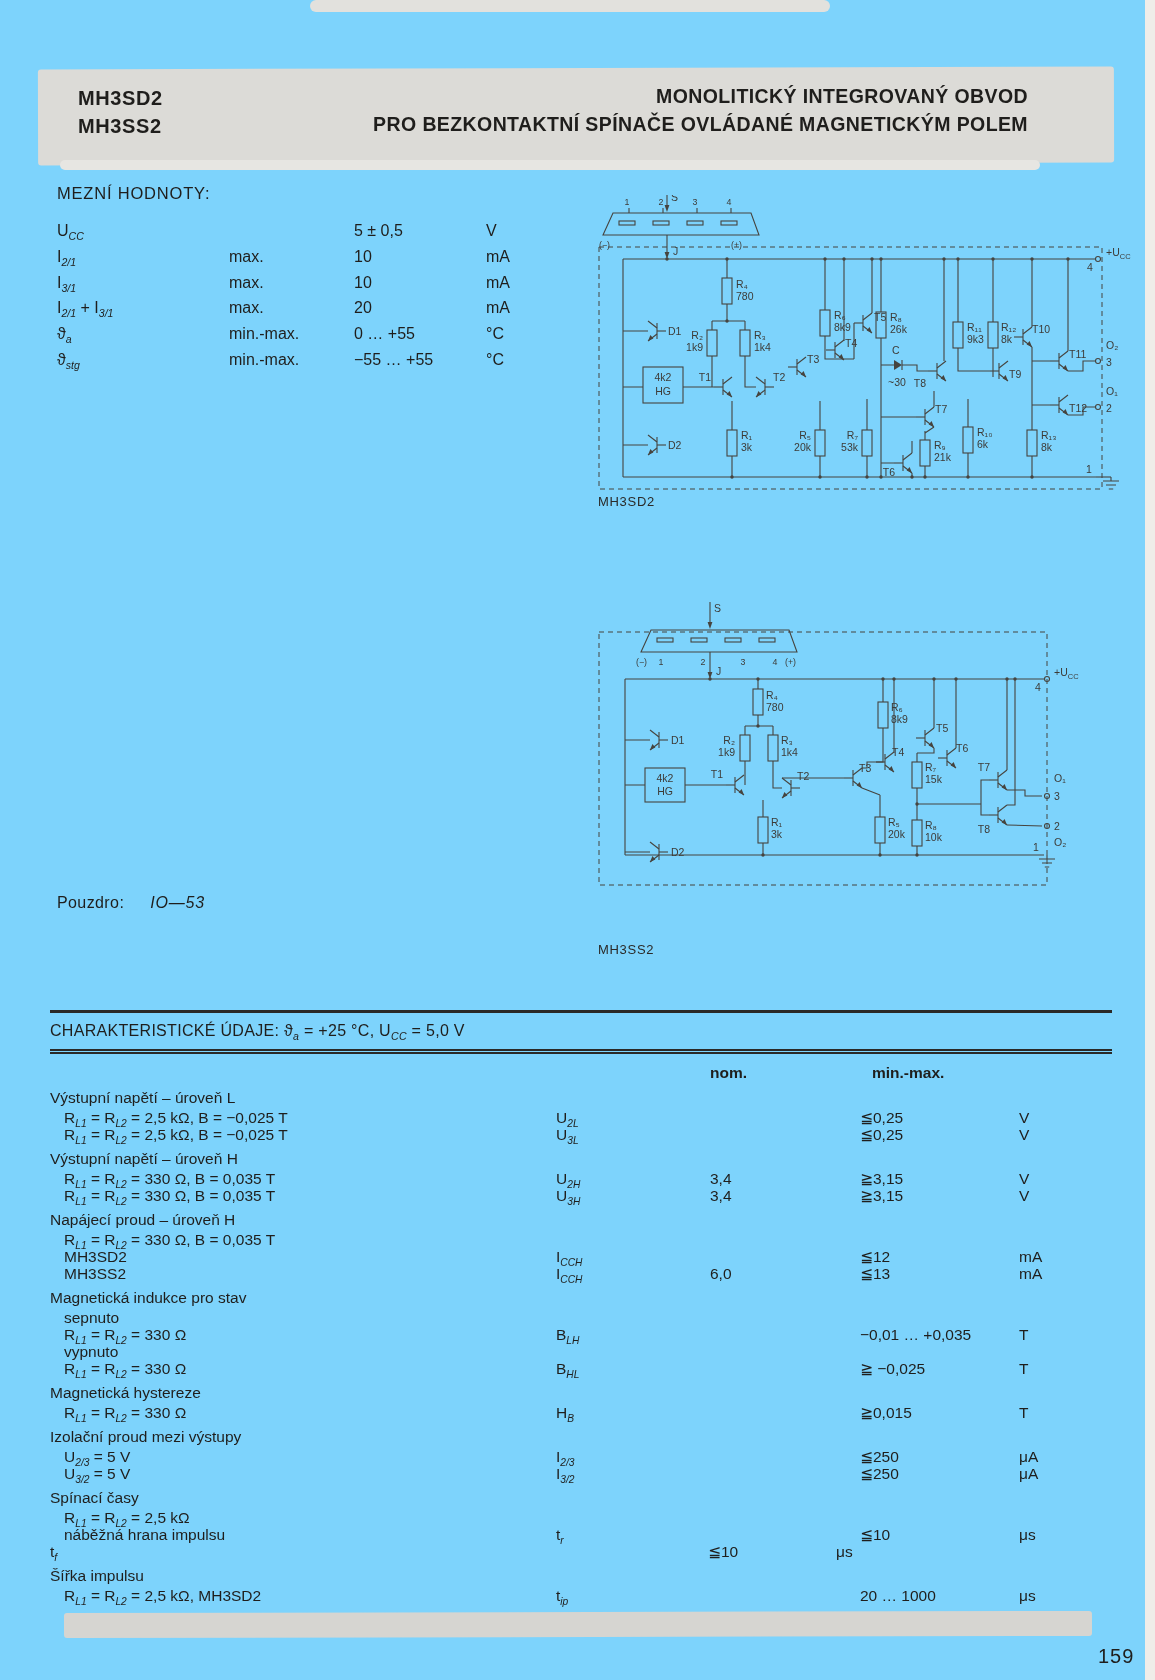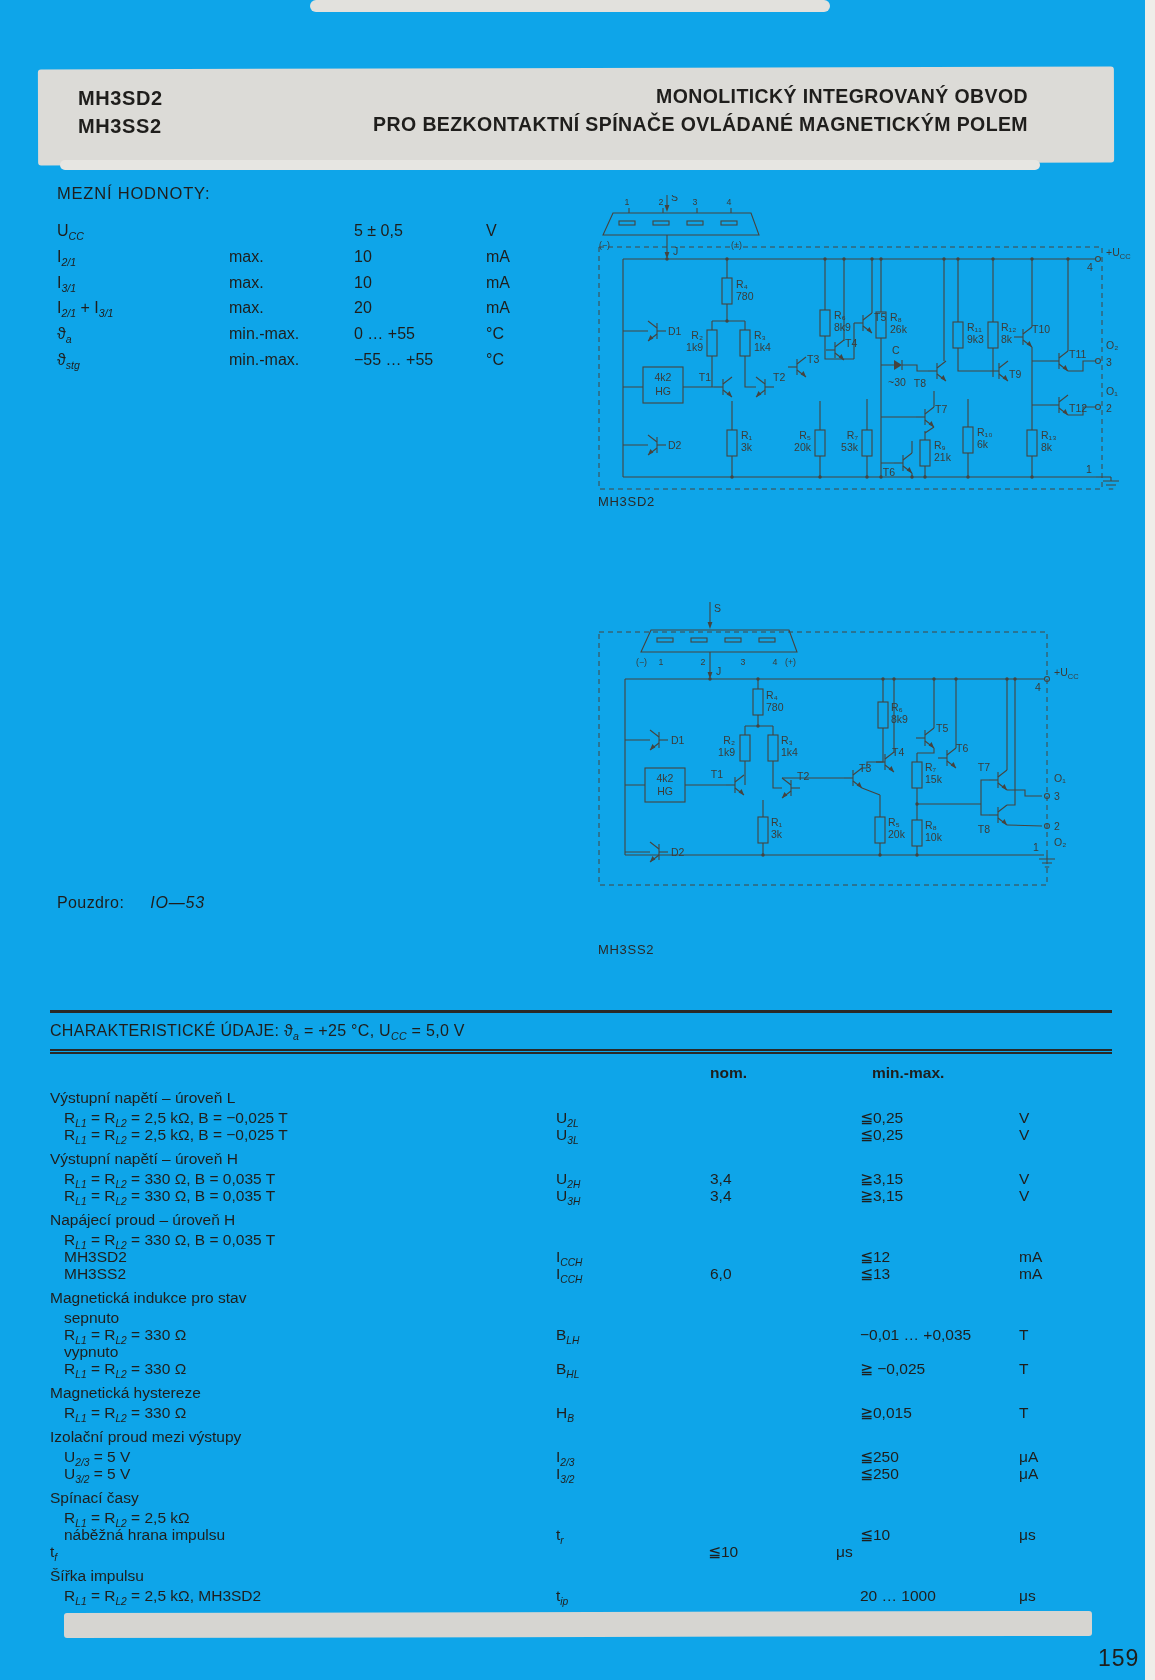--- a/index.html
+++ b/index.html
@@ -1,16 +1,16 @@
 <!DOCTYPE html>
 <html><head>
 <meta charset="utf-8">
 <style>
   html,body{margin:0;padding:0;}
-  .page{position:relative;width:1155px;height:1680px;background:#0ea5e9;overflow:hidden;
+  .page{position:relative;width:1155px;height:1680px;background:#7dd3fc;overflow:hidden;
         font-family:"Liberation Sans","DejaVu Sans",sans-serif;color:#1f1e1c;}
   .artifact{position:absolute;}
   .a-top{left:310px;top:0;width:520px;height:12px;background:#e2e1dd;border-radius:6px;}
   .a-head{left:38px;top:68px;width:1076px;height:96px;background:#dcdbd7;border-radius:3px;transform:rotate(-.15deg);}
   .a-head2{left:60px;top:160px;width:980px;height:10px;background:#e7e6e2;border-radius:5px;}
   .a-bottom{left:64px;top:1612px;width:1028px;height:25px;background:#d6d5d1;border-radius:3px;transform:rotate(-.12deg);}
   .a-right{right:0;top:0;width:10px;height:1680px;background:#efede9;}
 
   .models{position:absolute;left:78px;top:84px;font-size:20px;font-weight:bold;letter-spacing:.6px;line-height:28px;}
   .title{position:absolute;top:82px;right:127px;text-align:right;font-size:19.5px;font-weight:bold;letter-spacing:.4px;line-height:28px;}
@@ -43,21 +43,21 @@
   .chead{display:grid;grid-template-columns:506px 112px 152px 183px 1fr;margin-top:10px;font-weight:bold;}
   .chead .n{padding-left:42px;} .chead .m{padding-left:52px;}
   .tsec{margin-top:7px;}
   .tsec .h{line-height:17px;margin-bottom:3px;}
   .trow{display:grid;grid-template-columns:506px 112px 152px 183px 1fr;line-height:17px;}
   .trow .c{padding-left:14px;}
   .trow .n{padding-left:42px;}
   .trow .m{padding-left:40px;}
   .trow .u{padding-left:16px;}
   sub{font-size:.66em;font-style:italic;line-height:0;}
-  .pagenum{position:absolute;left:1098px;top:1645px;font-size:23px;letter-spacing:1px;}
+  .pagenum{position:absolute;left:1098px;top:1645px;font-size:20px;letter-spacing:1px;}
 </style>
 </head>
 <body>
 
 <div class="page">
 
   <div class="artifact a-top"></div>
   <div class="artifact a-head"></div>
   <div class="artifact a-head2"></div>
   <div class="artifact a-right"></div>

